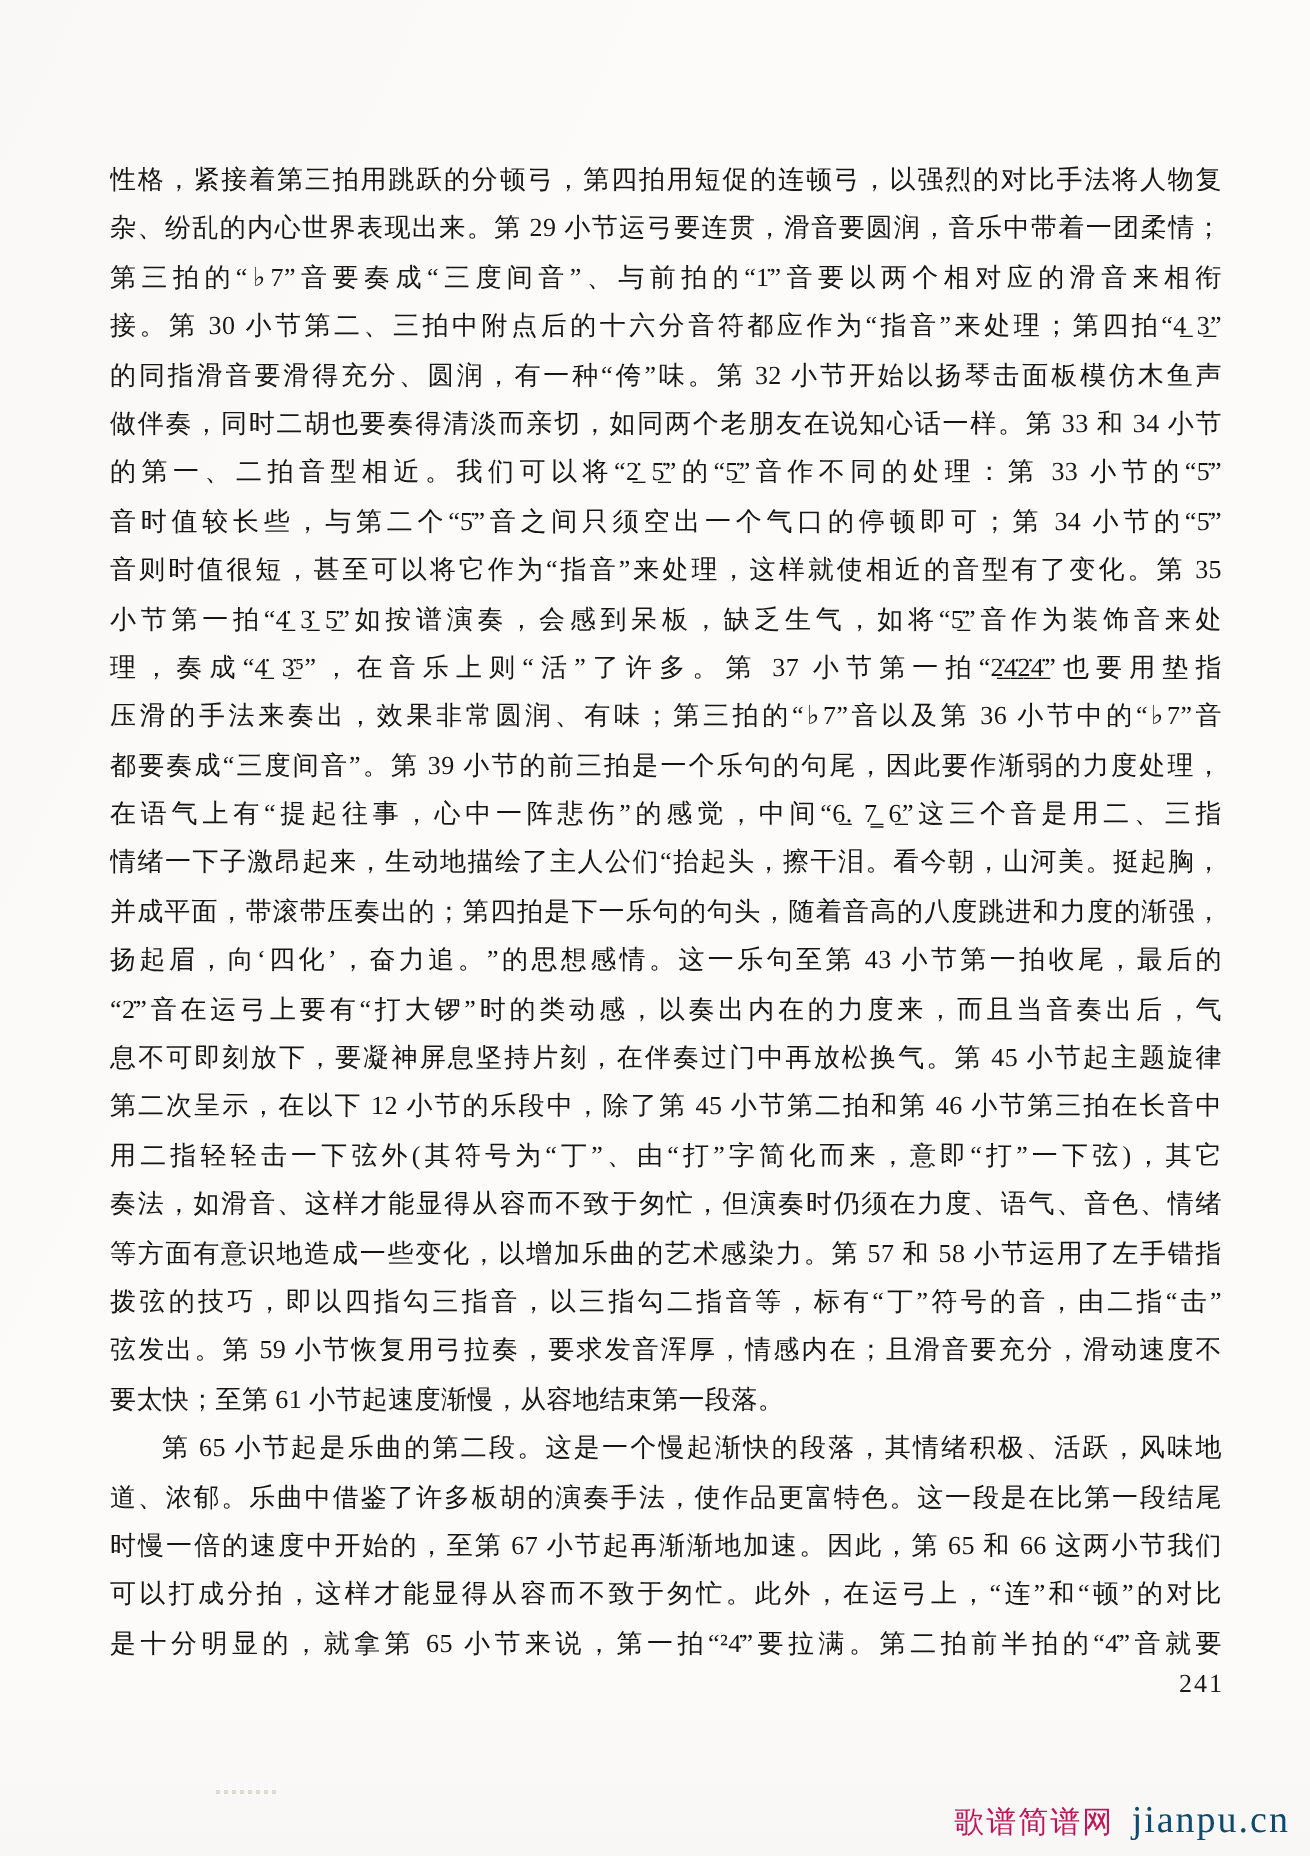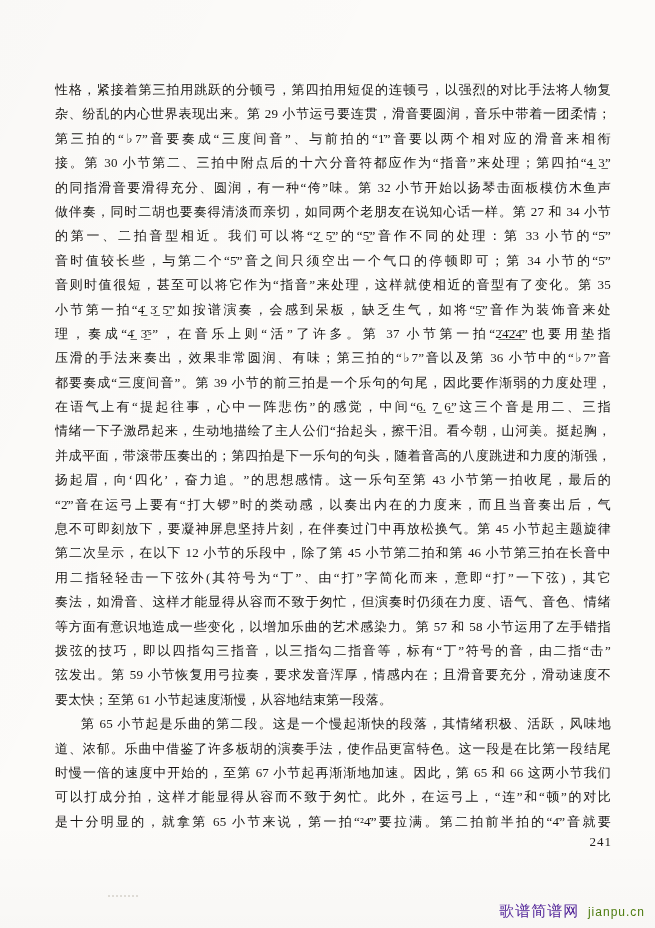--- a/index.html
+++ b/index.html
@@ -68,41 +68,41 @@
   .watermark {
     position: absolute;
     top: 901px;
     right: 10px;
     font-size: 15px;
     line-height: 20px;
     letter-spacing: 1px;
     white-space: nowrap;
   }
   .watermark .wm-site {
-    color: #4c1d95;
+    color: #be185d;
   }
   .watermark .wm-domain {
-    color: #4d7c0f;
+    color: #0c4a6e;
     margin-left: 4px;
-    font-family: Liberation Sans, sans-serif;
-    font-size: 12px;
+    font-family: Liberation Serif, serif;
+    font-size: 19px;
   }
 </style>
 </head>
 <body>
 
 <div class="page">
 
   <div class="text-block">
       <div class="line">性格，紧接着第三拍用跳跃的分顿弓，第四拍用短促的连顿弓，以强烈的对比手法将人物复</div>
       <div class="line">杂、纷乱的内心世界表现出来。第 29 小节运弓要连贯，滑音要圆润，音乐中带着一团柔情；</div>
       <div class="line">第三拍的“♭7”音要奏成“三度间音”、与前拍的“1̇”音要以两个相对应的滑音来相衔</div>
       <div class="line">接。第 30 小节第二、三拍中附点后的十六分音符都应作为“指音”来处理；第四拍“4̲ 3̲”</div>
       <div class="line">的同指滑音要滑得充分、圆润，有一种“侉”味。第 32 小节开始以扬琴击面板模仿木鱼声</div>
-      <div class="line">做伴奏，同时二胡也要奏得清淡而亲切，如同两个老朋友在说知心话一样。第 27 和 34 小节</div>
+      <div class="line">做伴奏，同时二胡也要奏得清淡而亲切，如同两个老朋友在说知心话一样。第 33 和 34 小节</div>
       <div class="line">的第一、二拍音型相近。我们可以将“2̲̇ 5̲̇”的“5̲̇”音作不同的处理：第 33 小节的“5̇”</div>
       <div class="line">音时值较长些，与第二个“5̇”音之间只须空出一个气口的停顿即可；第 34 小节的“5̇”</div>
       <div class="line">音则时值很短，甚至可以将它作为“指音”来处理，这样就使相近的音型有了变化。第 35</div>
       <div class="line">小节第一拍“4̲̇ 3̲̇ 5̲̇”如按谱演奏，会感到呆板，缺乏生气，如将“5̲̇”音作为装饰音来处</div>
       <div class="line">理，奏成“4̲̇ 3̲̇⁵”，在音乐上则“活”了许多。第 37 小节第一拍“2̲̇4̲̇2̲̇4̲̇”也要用垫指</div>
       <div class="line">压滑的手法来奏出，效果非常圆润、有味；第三拍的“♭7”音以及第 36 小节中的“♭7”音</div>
       <div class="line">都要奏成“三度间音”。第 39 小节的前三拍是一个乐句的句尾，因此要作渐弱的力度处理，</div>
       <div class="line">在语气上有“提起往事，心中一阵悲伤”的感觉，中间“6̲. 7̳ 6̲”这三个音是用二、三指</div>
       <div class="line">情绪一下子激昂起来，生动地描绘了主人公们“抬起头，擦干泪。看今朝，山河美。挺起胸，</div>
       <div class="line">并成平面，带滚带压奏出的；第四拍是下一乐句的句头，随着音高的八度跳进和力度的渐强，</div>

